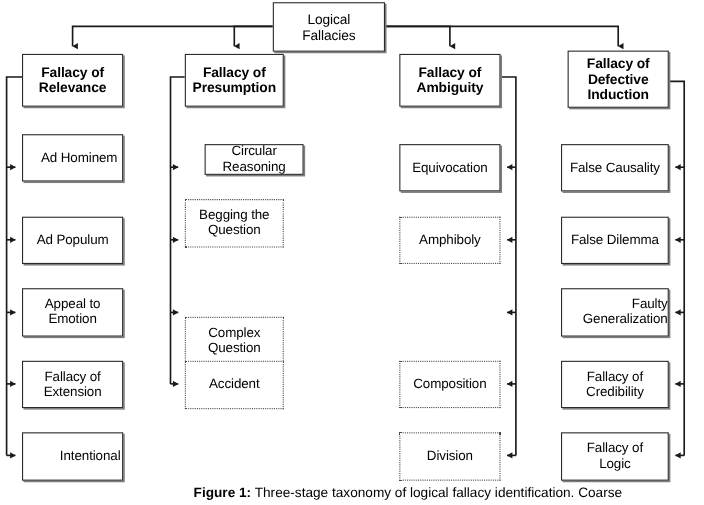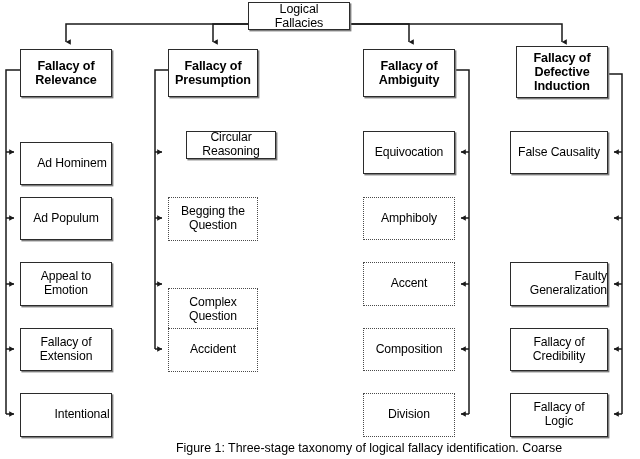--- a/index.html
+++ b/index.html
@@ -67,21 +67,21 @@
     left: 135px;
     top: 441px;
     width: 520px;
     font-size: 12.4px;
     line-height: 1.15;
     white-space: nowrap;
     overflow: hidden;
     z-index: 3;
   }
   .caption b {
-    font-weight: normal;
+    font-weight: bold;
     padding-left: 41px;
   }
 </style>
 </head>
 <body>
 
 <div id="page">
 
   <svg class="wires" viewBox="0 0 640 459" xmlns="http://www.w3.org/2000/svg">
     <defs>
@@ -132,30 +132,30 @@
     <g stroke="#1a1a1a" stroke-width="1.5" fill="none">
       <path d="M608,74 L622,74 L622,414"></path>
       <path d="M622,152 L614,152" marker-end="url(#arrowLeft)"></path>
       <path d="M622,218 L614,218" marker-end="url(#arrowLeft)"></path>
       <path d="M622,284 L614,284" marker-end="url(#arrowLeft)"></path>
       <path d="M622,349 L614,349" marker-end="url(#arrowLeft)"></path>
       <path d="M622,414 L614,414" marker-end="url(#arrowLeft)"></path>
     </g>
   </svg>
 
-  <div class="node root solid" style="left:248px; top:2px; width:102px; height:28px;">
+  <div class="node root solid" style="left:248px; top:2px; width:102px; height:45px;">
     <span class="lbl">Logical
 Fallacies</span>
   </div>
 
   <div class="node header solid" style="left:20px; top:49px; width:92px; height:48px;">
     <span class="lbl">Fallacy of
 Relevance</span>
   </div>
-  <div class="node leaf solid" style="left:20px; top:142px; width:92px; height:43px;padding-left:12px;">
+  <div class="node leaf solid" style="left:20px; top:122px; width:92px; height:43px;padding-left:12px;">
     <span class="lbl">Ad Hominem</span>
   </div>
   <div class="node leaf solid" style="left:20px; top:197px; width:92px; height:43px;justify-content:flex-end;">
     <span class="lbl">Ad Populum</span>
   </div>
   <div class="node leaf solid" style="left:20px; top:262px; width:92px; height:44px;">
     <span class="lbl">Appeal to
 Emotion</span>
   </div>
   <div class="node leaf solid" style="left:20px; top:328px; width:92px; height:43px;">
@@ -167,21 +167,21 @@
   </div>
 
   <div class="node header solid" style="left:168px; top:49px; width:90px; height:48px;">
     <span class="lbl">Fallacy of
 Presumption</span>
   </div>
   <div class="node leaf solid" style="left:168px; top:131px; width:90px; height:28px;margin-left:18px;">
     <span class="lbl">Circular
 Reasoning</span>
   </div>
-  <div class="node leaf dotted" style="left:168px; top:197px; width:90px; height:44px;text-align:center;">
+  <div class="node leaf dotted" style="left:168px; top:181px; width:90px; height:44px;text-align:center;">
     <span class="lbl">Begging the
 Question</span>
   </div>
   <div class="node leaf dotted" style="left:168px; top:262px; width:90px; height:44px;margin-top:26px;">
     <span class="lbl">Complex
 Question</span>
   </div>
   <div class="node leaf dotted" style="left:168px; top:328px; width:90px; height:44px;">
     <span class="lbl">Accident</span>
   </div>
@@ -189,37 +189,37 @@
   <div class="node header solid" style="left:363px; top:49px; width:92px; height:48px;">
     <span class="lbl">Fallacy of
 Ambiguity</span>
   </div>
   <div class="node leaf solid" style="left:363px; top:131px; width:92px; height:43px;">
     <span class="lbl">Equivocation</span>
   </div>
   <div class="node leaf dotted" style="left:363px; top:197px; width:92px; height:43px;">
     <span class="lbl">Amphiboly</span>
   </div>
-  <div class="node leaf dotted" style="left:363px; top:262px; width:92px; height:44px;">
-    <span class="lbl">Accent</span>
-  </div>
   <div class="node leaf dotted" style="left:363px; top:328px; width:92px; height:43px;">
     <span class="lbl">Composition</span>
   </div>
   <div class="node leaf dotted" style="left:363px; top:393px; width:92px; height:44px;">
     <span class="lbl">Division</span>
   </div>
 
   <div class="node header solid" style="left:516px; top:46px; width:92px; height:52px;">
     <span class="lbl">Fallacy of
 Defective
 Induction</span>
   </div>
   <div class="node leaf solid" style="left:510px; top:131px; width:98px; height:43px;">
     <span class="lbl">False Causality</span>
+  </div>
+  <div class="node leaf solid" style="left:510px; top:197px; width:98px; height:43px;">
+    <span class="lbl">False Dilemma</span>
   </div>
   <div class="node leaf solid" style="left:510px; top:262px; width:98px; height:44px;text-align:right;">
     <span class="lbl">Faulty
 Generalization</span>
   </div>
   <div class="node leaf solid" style="left:510px; top:328px; width:98px; height:43px;">
     <span class="lbl">Fallacy of
 Credibility</span>
   </div>
   <div class="node leaf solid" style="left:510px; top:393px; width:98px; height:44px;">

